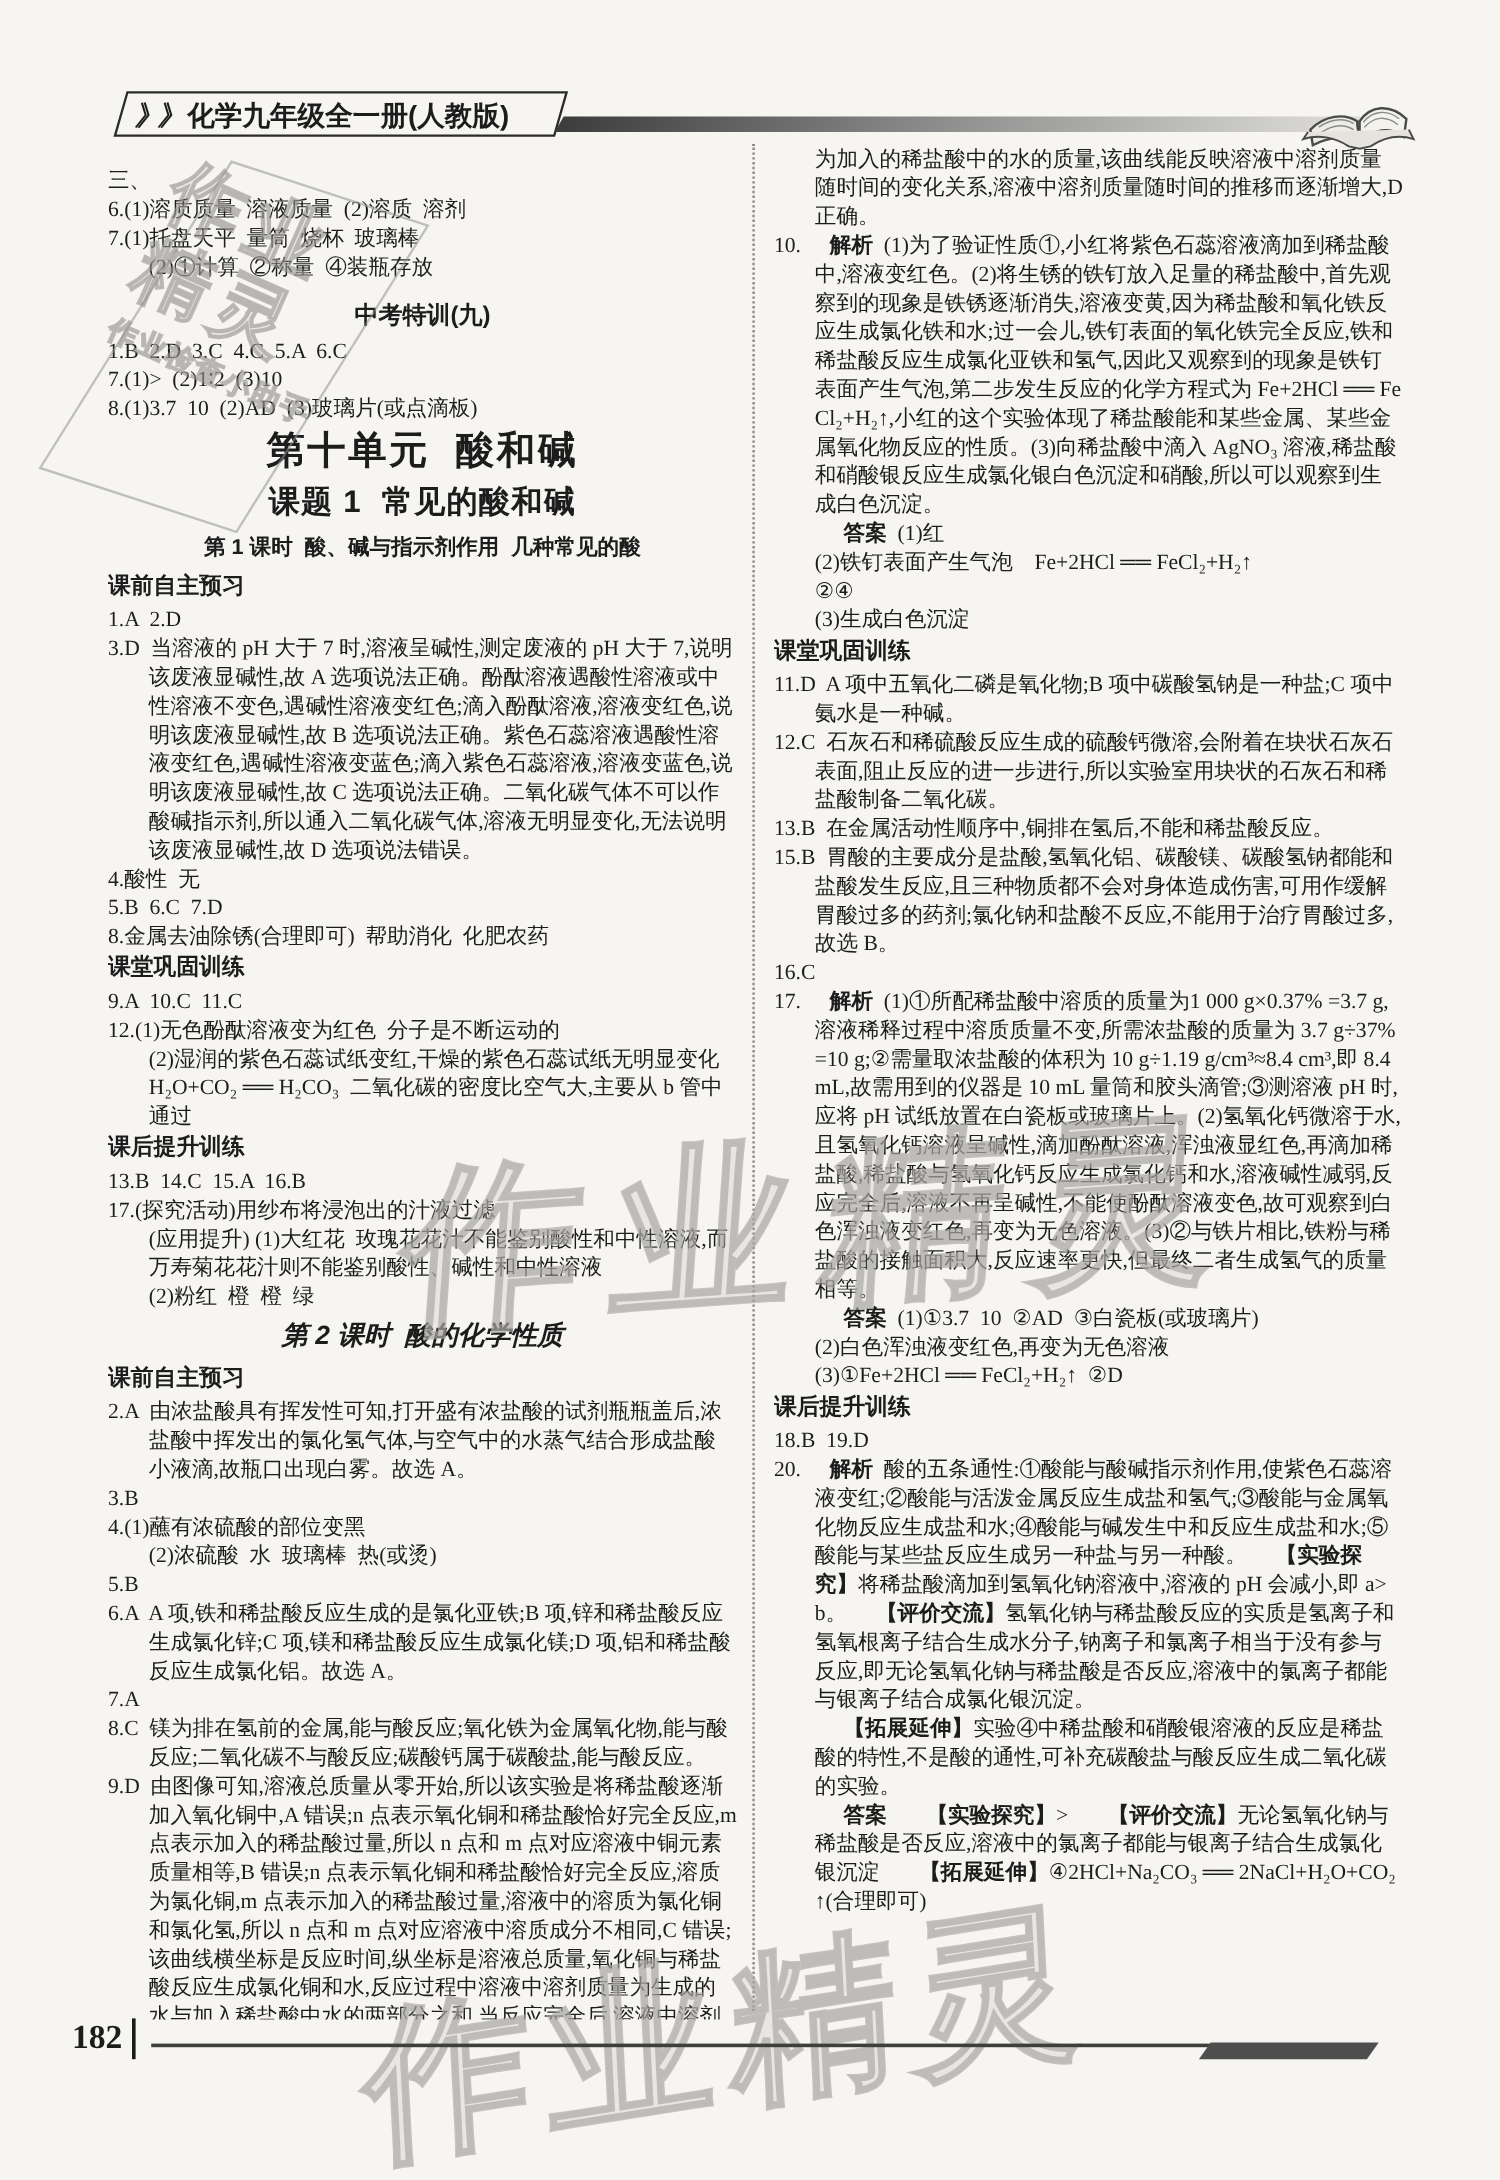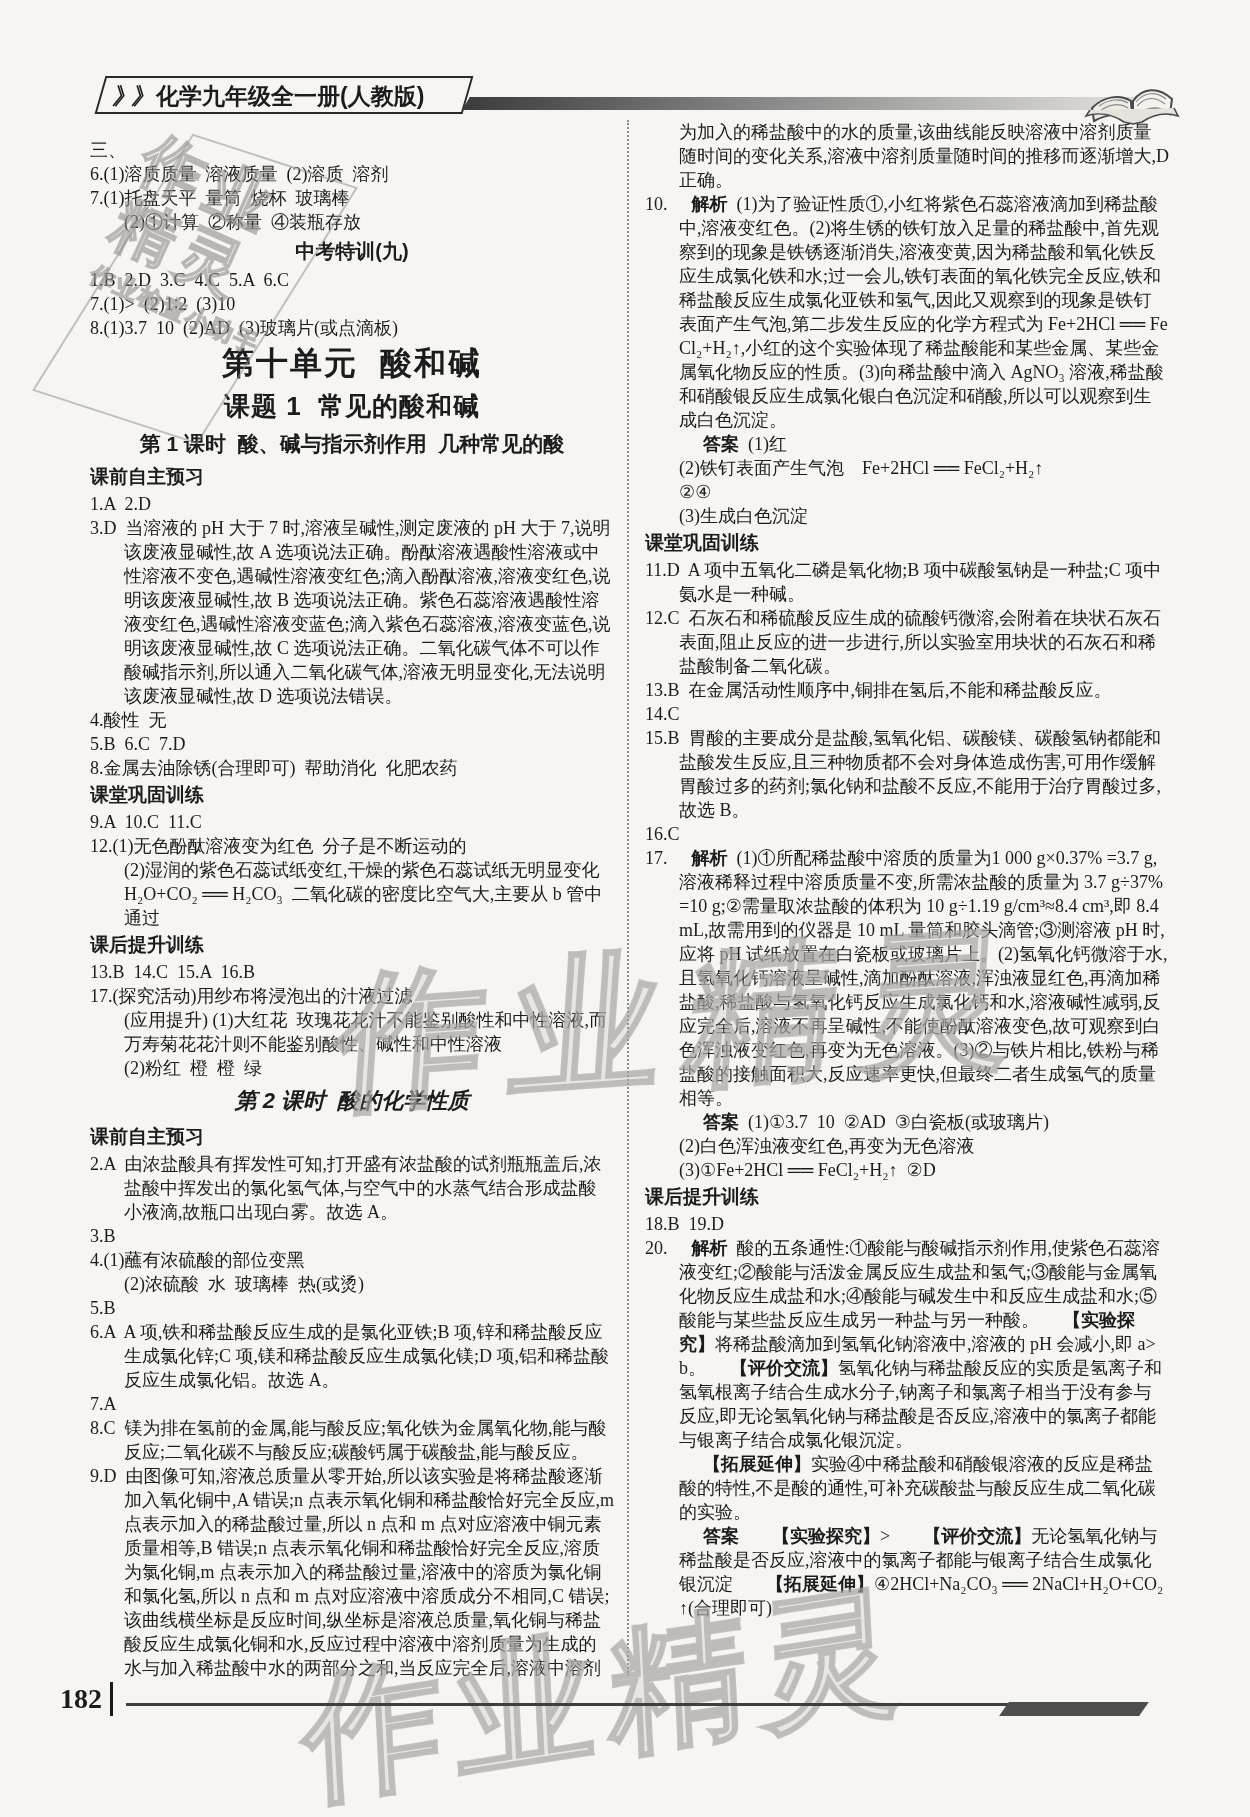--- a/index.html
+++ b/index.html
@@ -41,24 +41,24 @@
   .cont{padding-left:34px;}
   .para{padding-left:0;}
   .sec{
     font-family:"Liberation Sans","DejaVu Sans",sans-serif;
     font-weight:bold;font-size:19px;line-height:30px;
   }
   .center,.h1,.h2,.h3,.h3b{
     text-align:center;font-weight:bold;
     font-family:"Liberation Sans","DejaVu Sans",sans-serif;
   }
-  .center{font-size:20px;line-height:34px;}
+  .center{font-size:20px;line-height:34px;margin-top:12px;}
   .h1{font-size:32px;line-height:46px;letter-spacing:2px;}
   .h2{font-size:26px;line-height:40px;letter-spacing:1px;}
-  .h3{font-size:21px;line-height:36px;}
+  .h3{font-size:18px;line-height:36px;}
   .h3b{font-size:22px;line-height:42px;font-style:italic;}
   
   .page-num{
     position:absolute;left:60px;top:1682px;height:34px;
     font-size:28px;font-weight:bold;line-height:34px;
     padding-right:8px;border-right:3px solid #1a1a1a;
   }
   .footer-line{position:absolute;left:126px;top:1703px;width:1018px;height:3px;background:#3e3e3e;}
   .footer-thick{position:absolute;left:1004px;top:1702px;width:140px;height:14px;background:#4e4e4e;transform:skewX(-35deg);}
   
@@ -144,21 +144,20 @@
     <div class="blk cont">为加入的稀盐酸中的水的质量,该曲线能反映溶液中溶剂质量随时间的变化关系,溶液中溶剂质量随时间的推移而逐渐增大,D 正确。</div>
     <div class="blk item">10.<b>解析</b>  (1)为了验证性质①,小红将紫色石蕊溶液滴加到稀盐酸中,溶液变红色。(2)将生锈的铁钉放入足量的稀盐酸中,首先观察到的现象是铁锈逐渐消失,溶液变黄,因为稀盐酸和氧化铁反应生成氯化铁和水;过一会儿,铁钉表面的氧化铁完全反应,铁和稀盐酸反应生成氯化亚铁和氢气,因此又观察到的现象是铁钉表面产生气泡,第二步发生反应的化学方程式为 Fe+2HCl ══ FeCl₂+H₂↑,小红的这个实验体现了稀盐酸能和某些金属、某些金属氧化物反应的性质。(3)向稀盐酸中滴入 AgNO₃ 溶液,稀盐酸和硝酸银反应生成氯化银白色沉淀和硝酸,所以可以观察到生成白色沉淀。</div>
     <div class="blk cont"><b>答案</b>  (1)红</div>
     <div class="blk cont">(2)铁钉表面产生气泡    Fe+2HCl ══ FeCl₂+H₂↑</div>
     <div class="blk cont">②④</div>
     <div class="blk cont">(3)生成白色沉淀</div>
     <div class="blk sec">课堂巩固训练</div>
     <div class="blk item">11.D  A 项中五氧化二磷是氧化物;B 项中碳酸氢钠是一种盐;C 项中氨水是一种碱。</div>
     <div class="blk item">12.C  石灰石和稀硫酸反应生成的硫酸钙微溶,会附着在块状石灰石表面,阻止反应的进一步进行,所以实验室用块状的石灰石和稀盐酸制备二氧化碳。</div>
     <div class="blk item">13.B  在金属活动性顺序中,铜排在氢后,不能和稀盐酸反应。</div>
-    <div class="blk item">14.C</div>
     <div class="blk item">15.B  胃酸的主要成分是盐酸,氢氧化铝、碳酸镁、碳酸氢钠都能和盐酸发生反应,且三种物质都不会对身体造成伤害,可用作缓解胃酸过多的药剂;氯化钠和盐酸不反应,不能用于治疗胃酸过多,故选 B。</div>
     <div class="blk item">16.C</div>
     <div class="blk item">17.<b>解析</b>  (1)①所配稀盐酸中溶质的质量为1 000 g×0.37% =3.7 g,溶液稀释过程中溶质质量不变,所需浓盐酸的质量为 3.7 g÷37% =10 g;②需量取浓盐酸的体积为 10 g÷1.19 g/cm³≈8.4 cm³,即 8.4 mL,故需用到的仪器是 10 mL 量筒和胶头滴管;③测溶液 pH 时,应将 pH 试纸放置在白瓷板或玻璃片上。(2)氢氧化钙微溶于水,且氢氧化钙溶液呈碱性,滴加酚酞溶液,浑浊液显红色,再滴加稀盐酸,稀盐酸与氢氧化钙反应生成氯化钙和水,溶液碱性减弱,反应完全后,溶液不再呈碱性,不能使酚酞溶液变色,故可观察到白色浑浊液变红色,再变为无色溶液。(3)②与铁片相比,铁粉与稀盐酸的接触面积大,反应速率更快,但最终二者生成氢气的质量相等。</div>
     <div class="blk cont"><b>答案</b>  (1)①3.7  10  ②AD  ③白瓷板(或玻璃片)</div>
     <div class="blk cont">(2)白色浑浊液变红色,再变为无色溶液</div>
     <div class="blk cont">(3)①Fe+2HCl ══ FeCl₂+H₂↑  ②D</div>
     <div class="blk sec">课后提升训练</div>
     <div class="blk item">18.B  19.D</div>
     <div class="blk item">20.<b>解析</b>  酸的五条通性:①酸能与酸碱指示剂作用,使紫色石蕊溶液变红;②酸能与活泼金属反应生成盐和氢气;③酸能与金属氧化物反应生成盐和水;④酸能与碱发生中和反应生成盐和水;⑤酸能与某些盐反应生成另一种盐与另一种酸。<b>【实验探究】</b>将稀盐酸滴加到氢氧化钠溶液中,溶液的 pH 会减小,即 a&gt;b。<b>【评价交流】</b>氢氧化钠与稀盐酸反应的实质是氢离子和氢氧根离子结合生成水分子,钠离子和氯离子相当于没有参与反应,即无论氢氧化钠与稀盐酸是否反应,溶液中的氯离子都能与银离子结合成氯化银沉淀。</div>
     <div class="blk cont"><b>【拓展延伸】</b>实验④中稀盐酸和硝酸银溶液的反应是稀盐酸的特性,不是酸的通性,可补充碳酸盐与酸反应生成二氧化碳的实验。</div>

